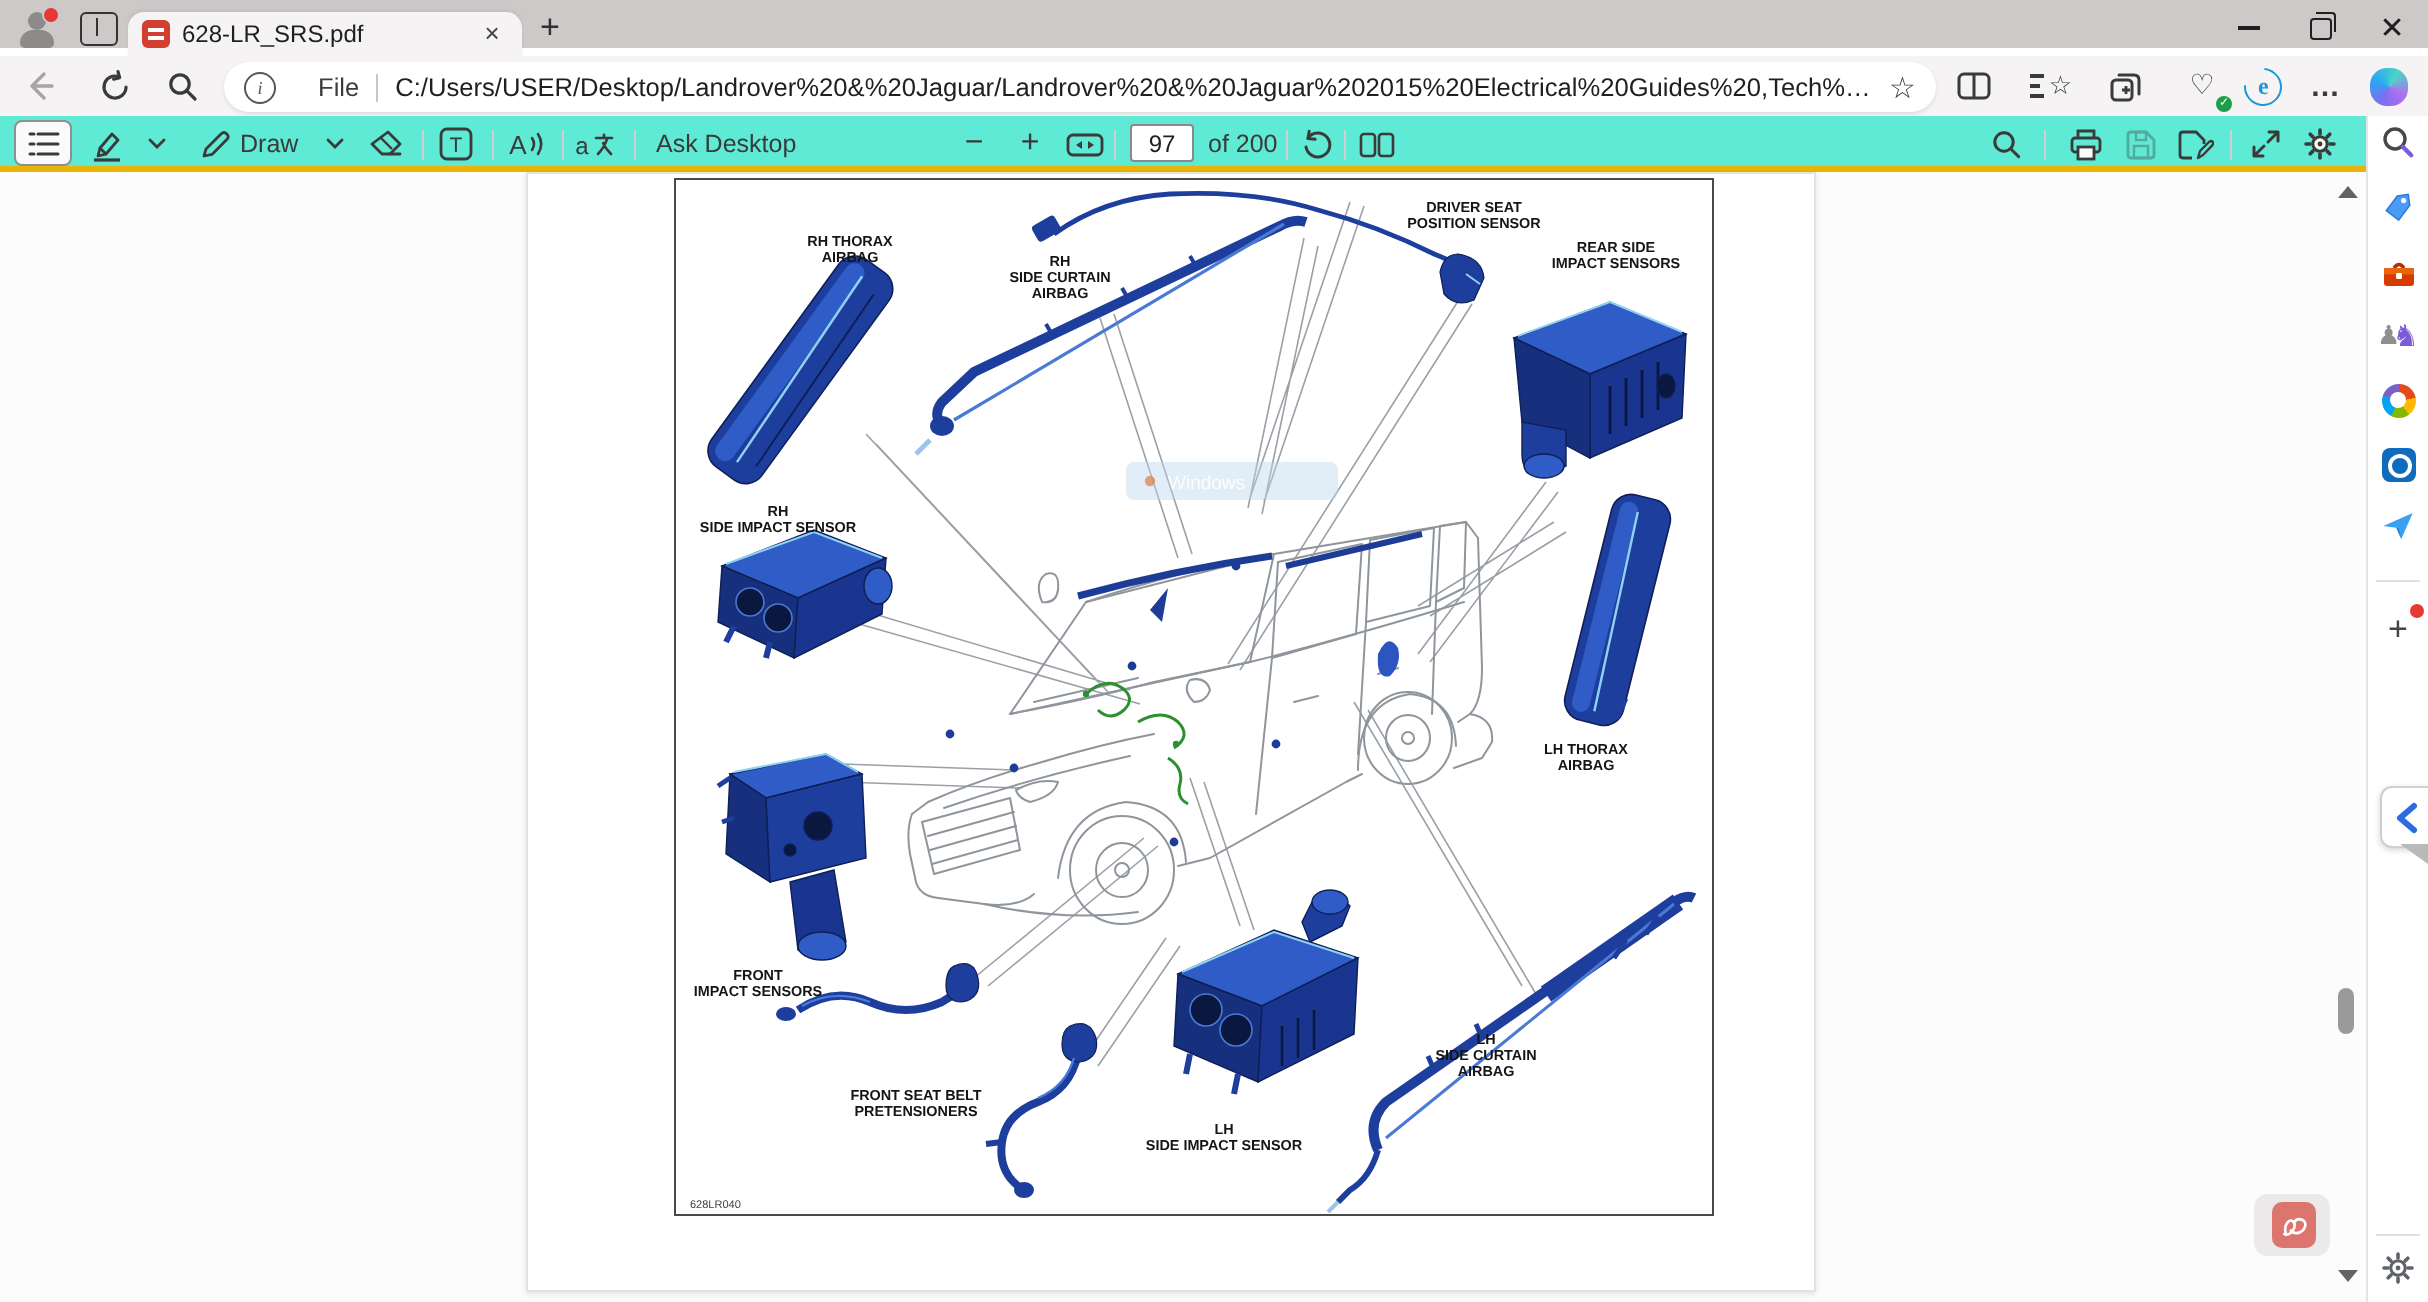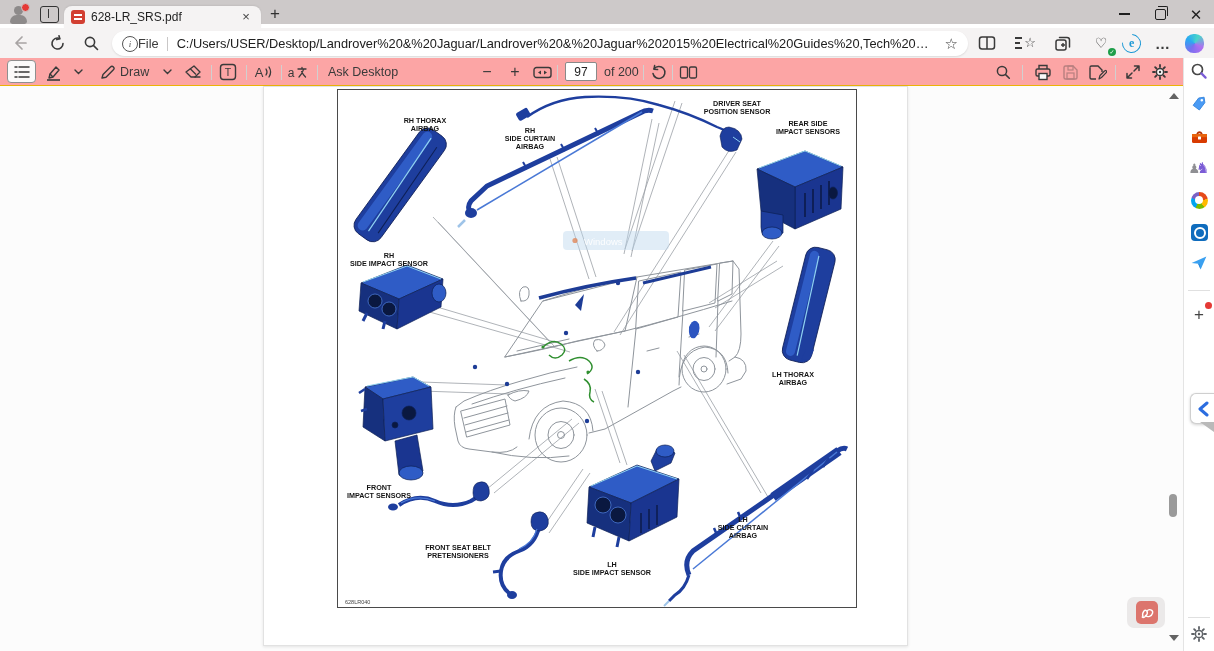--- a/index.html
+++ b/index.html
@@ -27,27 +27,27 @@
   .winbtn .max{width:9px;height:9px;border:1.4px solid #1f1f1f;border-radius:2px;position:relative}
   .winbtn .max:before{content:"";position:absolute;left:2px;top:-4px;width:9px;height:9px;border:1.4px solid #1f1f1f;border-left:none;border-bottom:none;border-radius:0 2px 0 0}
   .winbtn .x{font-size:15px;line-height:15px}
   
   .navbar{position:absolute;top:28px;left:0;right:0;height:30px;background:#f5f3f3}
   .navbtn{position:absolute;top:3px;width:24px;height:24px;display:flex;align-items:center;justify-content:center;border-radius:5px}
   .urlpill{position:absolute;left:112px;top:3px;width:856px;height:25px;background:#fff;border-radius:13px;
     display:flex;align-items:center;padding:0 10px;box-sizing:border-box;box-shadow:0 1px 2px rgba(0,0,0,.10);font-size:12.8px;color:#1b1b1b}
   .infoicon{width:14px;height:14px;border:1.2px solid #555;border-radius:50%;font-size:9px;color:#555;
     display:flex;align-items:center;justify-content:center;font-style:italic;font-family:"Liberation Serif",serif;flex:0 0 auto}
-  .schemelabel{margin:0 8px 0 0;color:#3c3c3c;flex:0 0 auto}
+  .schemelabel{margin:0 8px 0 21px;color:#3c3c3c;flex:0 0 auto}
   .pillsep{width:1px;height:14px;background:#c9c7c7;margin-right:9px;flex:0 0 auto}
   .urltext{flex:1;white-space:nowrap;overflow:hidden;text-overflow:ellipsis;color:#202020}
   .pillstar{flex:0 0 auto;font-size:15px;color:#3c3c3c;margin-left:8px}
   .glyphbtn{font-size:15px;color:#3a3a3a}
   
-  .pdfbar{position:absolute;top:58px;left:0;width:1183px;height:28px;background:#fca5a5;border-bottom:1px solid #eab308;box-sizing:border-box}
+  .pdfbar{position:absolute;top:58px;left:0;width:1183px;height:28px;background:#5eead4;border-bottom:3px solid #eab308;box-sizing:border-box}
   .tb{position:absolute;top:2px;width:24px;height:24px;display:flex;align-items:center;justify-content:center;color:#3a3a3a}
   .tbsep{position:absolute;top:7px;width:1px;height:15px;background:#d2d0d0}
   .tocbtn{position:absolute;left:7px;top:2px;width:29px;height:23px;border:1px solid #8f8f8f;border-radius:4px;
     display:flex;align-items:center;justify-content:center;background:#fbfafa;box-sizing:border-box}
   .drawlabel{position:absolute;left:120px;top:0;height:28px;line-height:28px;font-size:12.5px;color:#3a3a3a}
   .askcopilot{position:absolute;left:328px;top:0;height:28px;line-height:28px;font-size:12.5px;color:#3a3a3a}
   .pageinput{position:absolute;left:565px;top:4px;width:32px;height:19px;border:1px solid #8a8a8a;border-radius:2px;
     text-align:center;font-size:12px;font-family:"Liberation Sans",sans-serif;color:#202020;background:#fff;padding:0;box-sizing:border-box}
   .oflabel{position:absolute;left:604px;top:0;height:28px;line-height:28px;font-size:12.5px;color:#3a3a3a}
   .disabled{opacity:.35}

